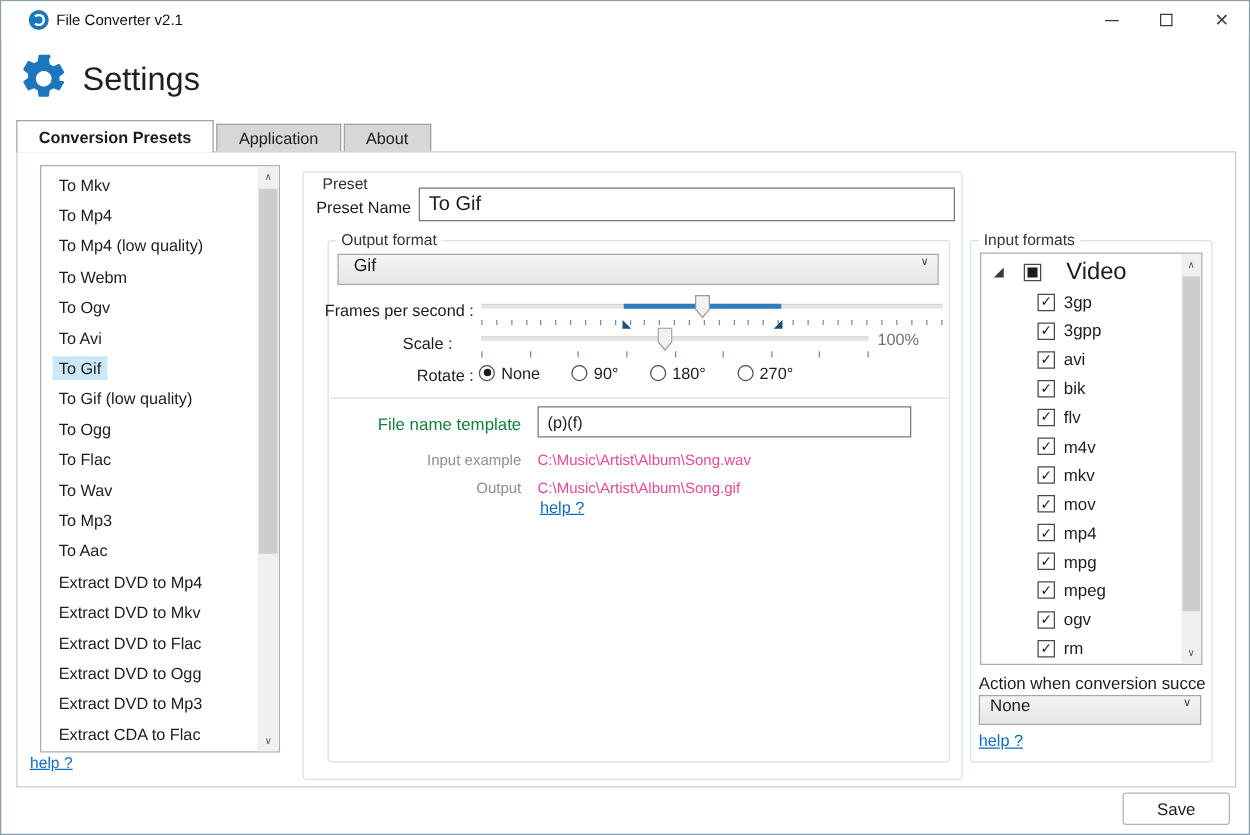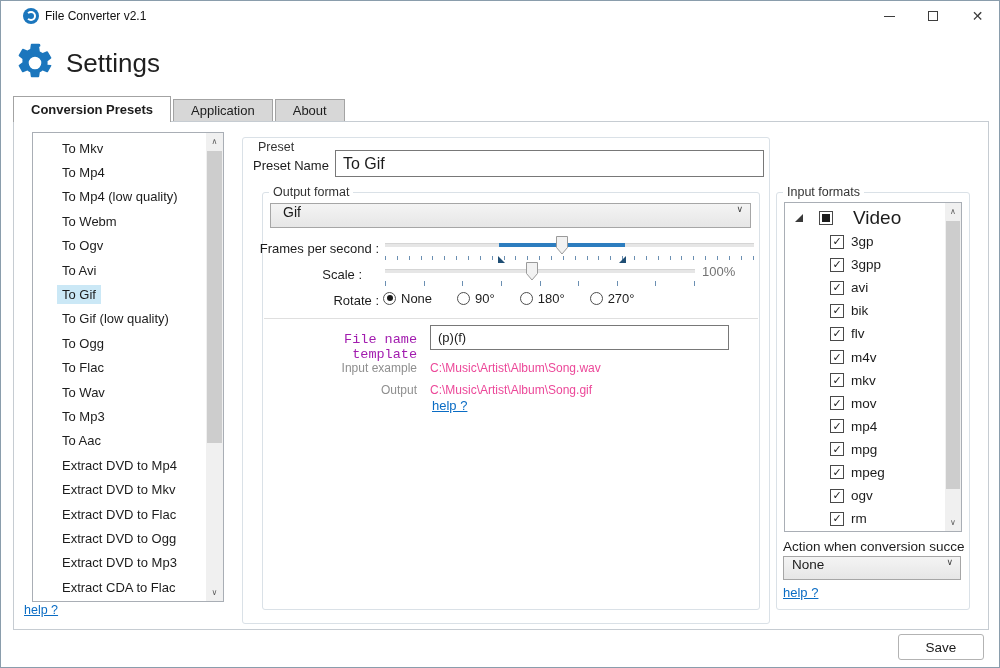--- a/index.html
+++ b/index.html
@@ -24,21 +24,21 @@
   #tabs { position: absolute; left: 12px; top: 95px; height: 25px; display: flex; align-items: flex-end; z-index: 3; text-align: right; }
   .tab { height: 22px; padding: 0 17px; background: #d7d7d7; border: 1px solid #a3a3a3; border-bottom: none; display: flex; align-items: center; font-size: 13px; color: #1c1c1c; margin-right: 2px; white-space: nowrap; }
   .tab.active { height: 26px; margin-bottom: -1px; background: #fff; font-weight: bold; }
 
   
   #panel { position: absolute; left: 12px; top: 120px; width: 976px; height: 509px; border: 1px solid #c6ccd2; background: #fff; }
 
   
   #sidebar { position: absolute; left: 18px; top: 10px; width: 192px; height: 470px; border: 1px solid #a9aeb5; padding-top: 3px; background: #fff; }
   .sb-item { height: 24.4px; display: flex; align-items: center; padding-left: 9px; font-size: 13px; color: #1c1c1c; width: 173px; overflow: hidden; white-space: nowrap; }
-  .sb-label { padding: 2px 5px; margin-left: 15px; }
+  .sb-label { padding: 2px 5px; }
   .sb-item.selected .sb-label { background: var(--selection); }
   .scrollbar { position: absolute; right: 0; top: 0; bottom: 0; width: 17px; background: #f0f0f0; }
   .sc-arrow { position: absolute; left: 0; width: 100%; height: 17px; display: flex; align-items: center; justify-content: center; font-size: 8px; color: #5d5d5d; }
   .sc-up { top: 0; } .sc-down { bottom: 0; }
   .sc-thumb { position: absolute; left: 1px; width: 15px; background: #cdcdcd; }
   #sb-thumb { top: 18px; height: 292px; }
   .help-link { font-size: 12.5px; color: var(--link); text-decoration: underline; cursor: pointer; }
   #sb-help { position: absolute; left: 10px; top: 481px; }
 
   
@@ -83,21 +83,21 @@
   #scale-value { position: absolute; left: 688px; top: 142px; font-size: 13px; color: #737373; }
 
   
   #rotate-row { position: absolute; left: 369px; top: 168px; display: flex; gap: 25px; align-items: center; height: 16px; }
   .radio-opt { display: flex; align-items: center; gap: 5px; font-size: 13px; color: #1c1c1c; }
   .radio { width: 13px; height: 13px; border: 1px solid #4e4e4e; border-radius: 50%; background: #fff; display: flex; align-items: center; justify-content: center; }
   .radio-opt.selected .radio::before { content: ""; width: 6px; height: 6px; border-radius: 50%; background: #1b1b1b; }
 
   
   #template-sep { position: absolute; left: 250px; top: 196px; width: 494px; height: 1px; background: #dfdfdf; }
-  #template-label { position: absolute; left: 268px; top: 210px; width: 135px; text-align: right; font-size: 13.5px; color: #a21caf; font-family: Liberation Mono, monospace; }
+  #template-label { position: absolute; left: 268px; top: 210px; width: 135px; text-align: right; font-size: 13.5px; color: #15803d; }
   #template-input { left: 416px; top: 203px; width: 299px; height: 25px; font-size: 13px; }
   .dim-label { position: absolute; width: 135px; left: 268px; text-align: right; font-size: 12px; color: #8f8f8f; }
   .dim-value { position: absolute; left: 416px; font-size: 12px; color: #ec4899; }
   #inexample-label { top: 239px; } #inexample-value { top: 239px; }
   #outexample-label { top: 261px; } #outexample-value { top: 261px; }
   #template-help { position: absolute; left: 418px; top: 276px; font-size: 13px; }
 
   
   #tree { position: absolute; left: 770px; top: 80px; width: 178px; height: 330px; border: 1px solid #a9aeb5; background: #fff; overflow: hidden; }
   #video-row { position: absolute; left: 0; top: 4px; height: 22px; width: 160px; display: flex; align-items: center; }

